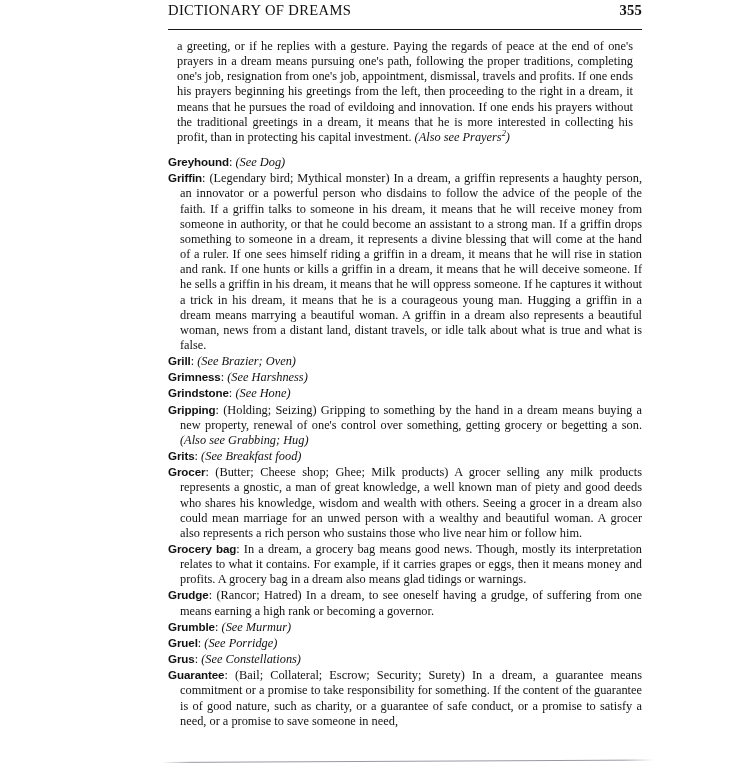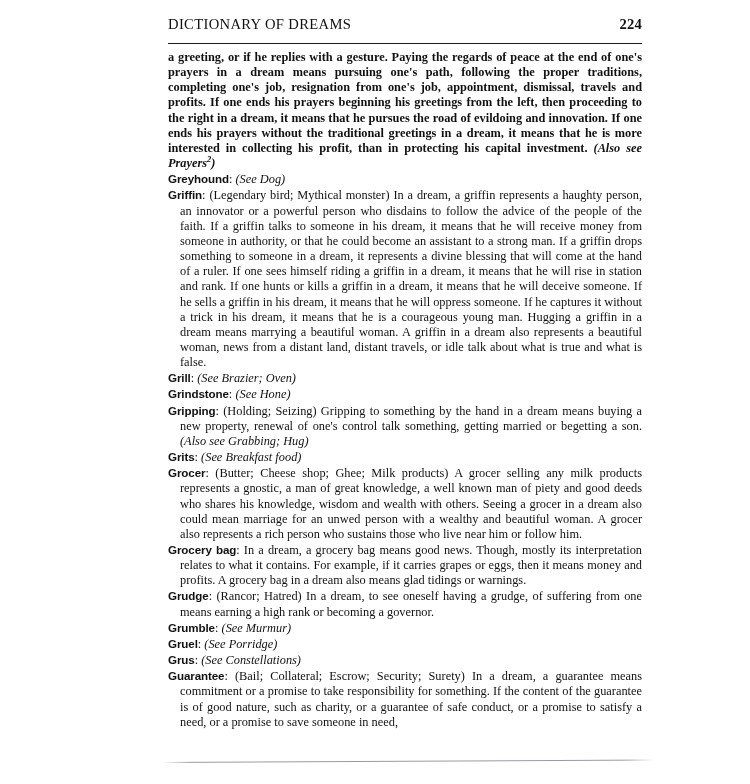--- a/index.html
+++ b/index.html
@@ -22,21 +22,21 @@
     position: absolute;
     left: 168px;
     top: 0;
     width: 474px;
   }
 
   
   .running-head {
     position: relative;
     height: 26px;
-    margin-top: 16px;
+    margin-top: 2px;
     display: flex;
     align-items: baseline;
     justify-content: space-between;
   }
   .running-head .title {
     font-size: 14.6px;
     letter-spacing: 0.35px;
     white-space: nowrap;
     font-family: "Liberation Serif", "DejaVu Serif", serif;
   }
@@ -55,23 +55,22 @@
   
   .body-text {
     font-size: 12.35px;
     line-height: 15.15px;
     text-align: justify;
     text-justify: inter-word;
     hyphens: manual;
   }
 
   .para {
-    margin: 0;
+    margin: 9px;
     text-align: justify;
-    font-weight: bold;
   }
 
   
   .para.carryover {
     text-indent: 0;
   }
 
   
   .entry {
     margin: 0;
@@ -116,35 +115,36 @@
     transform-origin: left center;
   }
 </style>
 </head>
 <body>
 
 <div class="page">
 
   <div class="running-head">
     <span class="title">DICTIONARY OF DREAMS</span>
-    <span class="folio">224</span>
+    <span class="folio">355</span>
   </div>
 
   <div class="head-rule"></div>
 
   <div class="body-text">
 
     <p class="para carryover"><span>a greeting, or if he replies with a gesture. Paying the regards of peace at the end of one's prayers in a dream means pursuing one's path, following the proper traditions, completing one's job, resignation from one's job, appointment, dismissal, travels and profits. If one ends his prayers beginning his greetings from the left, then proceeding to the right in a dream, it means that he pursues the road of evildoing and innovation. If one ends his prayers without the traditional greetings in a dream, it means that he is more interested in collecting his profit, than in protecting his capital investment.</span> <span class="ital"><span>(Also see Prayers</span><sup>2</sup><span>)</span></span></p>
 
     <div id="entries-container">
         <p class="entry short"><span class="hw">Greyhound</span><span>:</span> <span class="xref">(See Dog)</span></p>
         <p class="entry"><span class="hw">Griffin</span><span>:</span> <span>(Legendary bird; Mythical monster) In a dream, a griffin represents a haughty person, an innovator or a powerful person who disdains to follow the advice of the people of the faith. If a griffin talks to someone in his dream, it means that he will receive money from someone in authority, or that he could become an assistant to a strong man. If a griffin drops something to someone in a dream, it represents a divine blessing that will come at the hand of a ruler. If one sees himself riding a griffin in a dream, it means that he will rise in station and rank. If one hunts or kills a griffin in a dream, it means that he will deceive someone. If he sells a griffin in his dream, it means that he will oppress someone. If he captures it without a trick in his dream, it means that he is a courageous young man. Hugging a griffin in a dream means marrying a beautiful woman. A griffin in a dream also represents a beautiful woman, news from a distant land, distant travels, or idle talk about what is true and what is false.</span></p>
         <p class="entry short"><span class="hw">Grill</span><span>:</span> <span class="xref">(See Brazier; Oven)</span></p>
+        <p class="entry short"><span class="hw">Grimness</span><span>:</span> <span class="xref">(See Harshness)</span></p>
         <p class="entry short"><span class="hw">Grindstone</span><span>:</span> <span class="xref">(See Hone)</span></p>
-        <p class="entry"><span class="hw">Gripping</span><span>:</span> <span>(Holding; Seizing) Gripping to something by the hand in a dream means buying a new property, renewal of one's control talk something, getting married or begetting a son.</span> <span class="xref">(Also see Grabbing; Hug)</span></p>
+        <p class="entry"><span class="hw">Gripping</span><span>:</span> <span>(Holding; Seizing) Gripping to something by the hand in a dream means buying a new property, renewal of one's control over something, getting grocery or begetting a son.</span> <span class="xref">(Also see Grabbing; Hug)</span></p>
         <p class="entry short"><span class="hw">Grits</span><span>:</span> <span class="xref">(See Breakfast food)</span></p>
         <p class="entry"><span class="hw">Grocer</span><span>:</span> <span>(Butter; Cheese shop; Ghee; Milk products) A grocer selling any milk products represents a gnostic, a man of great knowledge, a well known man of piety and good deeds who shares his knowledge, wisdom and wealth with others. Seeing a grocer in a dream also could mean marriage for an unwed person with a wealthy and beautiful woman. A grocer also represents a rich person who sustains those who live near him or follow him.</span></p>
         <p class="entry"><span class="hw">Grocery bag</span><span>:</span> <span>In a dream, a grocery bag means good news. Though, mostly its interpretation relates to what it contains. For example, if it carries grapes or eggs, then it means money and profits. A grocery bag in a dream also means glad tidings or warnings.</span></p>
         <p class="entry"><span class="hw">Grudge</span><span>:</span> <span>(Rancor; Hatred) In a dream, to see oneself having a grudge, of suffering from one means earning a high rank or becoming a governor.</span></p>
         <p class="entry short"><span class="hw">Grumble</span><span>:</span> <span class="xref">(See Murmur)</span></p>
         <p class="entry short"><span class="hw">Gruel</span><span>:</span> <span class="xref">(See Porridge)</span></p>
         <p class="entry short"><span class="hw">Grus</span><span>:</span> <span class="xref">(See Constellations)</span></p>
         <p class="entry"><span class="hw">Guarantee</span><span>:</span> <span>(Bail; Collateral; Escrow; Security; Surety) In a dream, a guarantee means commitment or a promise to take responsibility for something. If the content of the guarantee is of good nature, such as charity, or a guarantee of safe conduct, or a promise to satisfy a need, or a promise to save someone in need,</span></p>
       </div>
 

